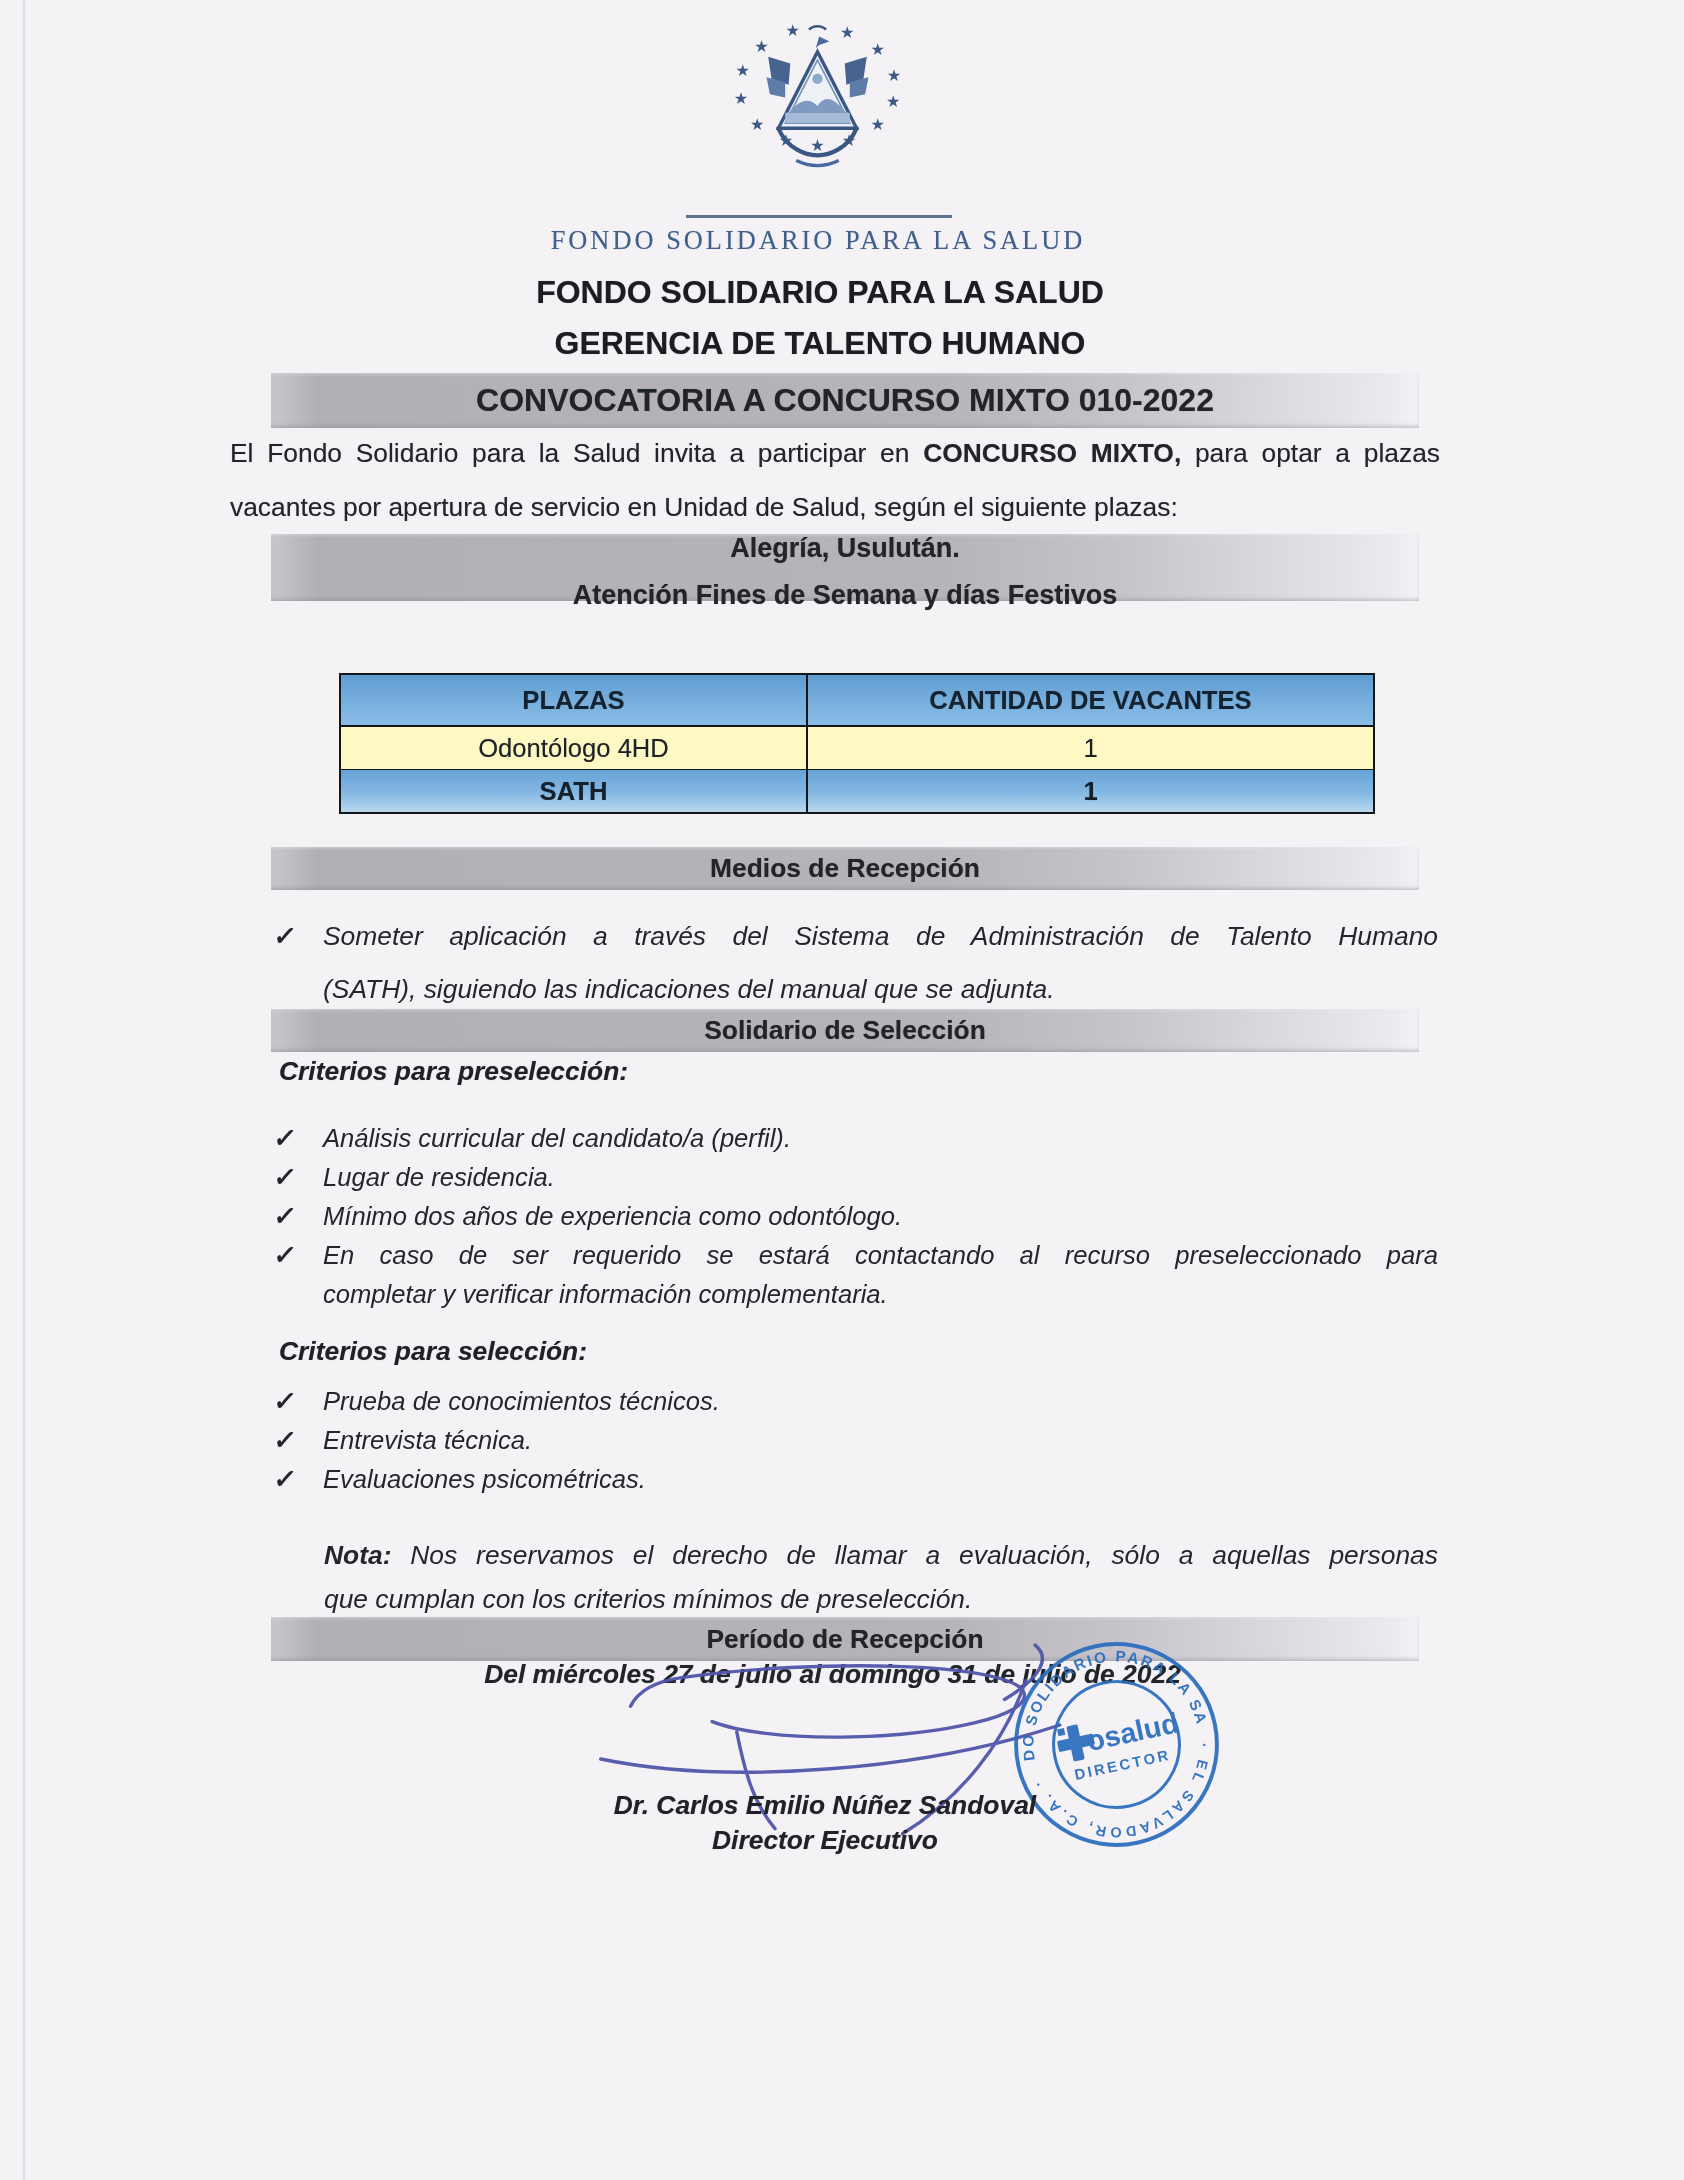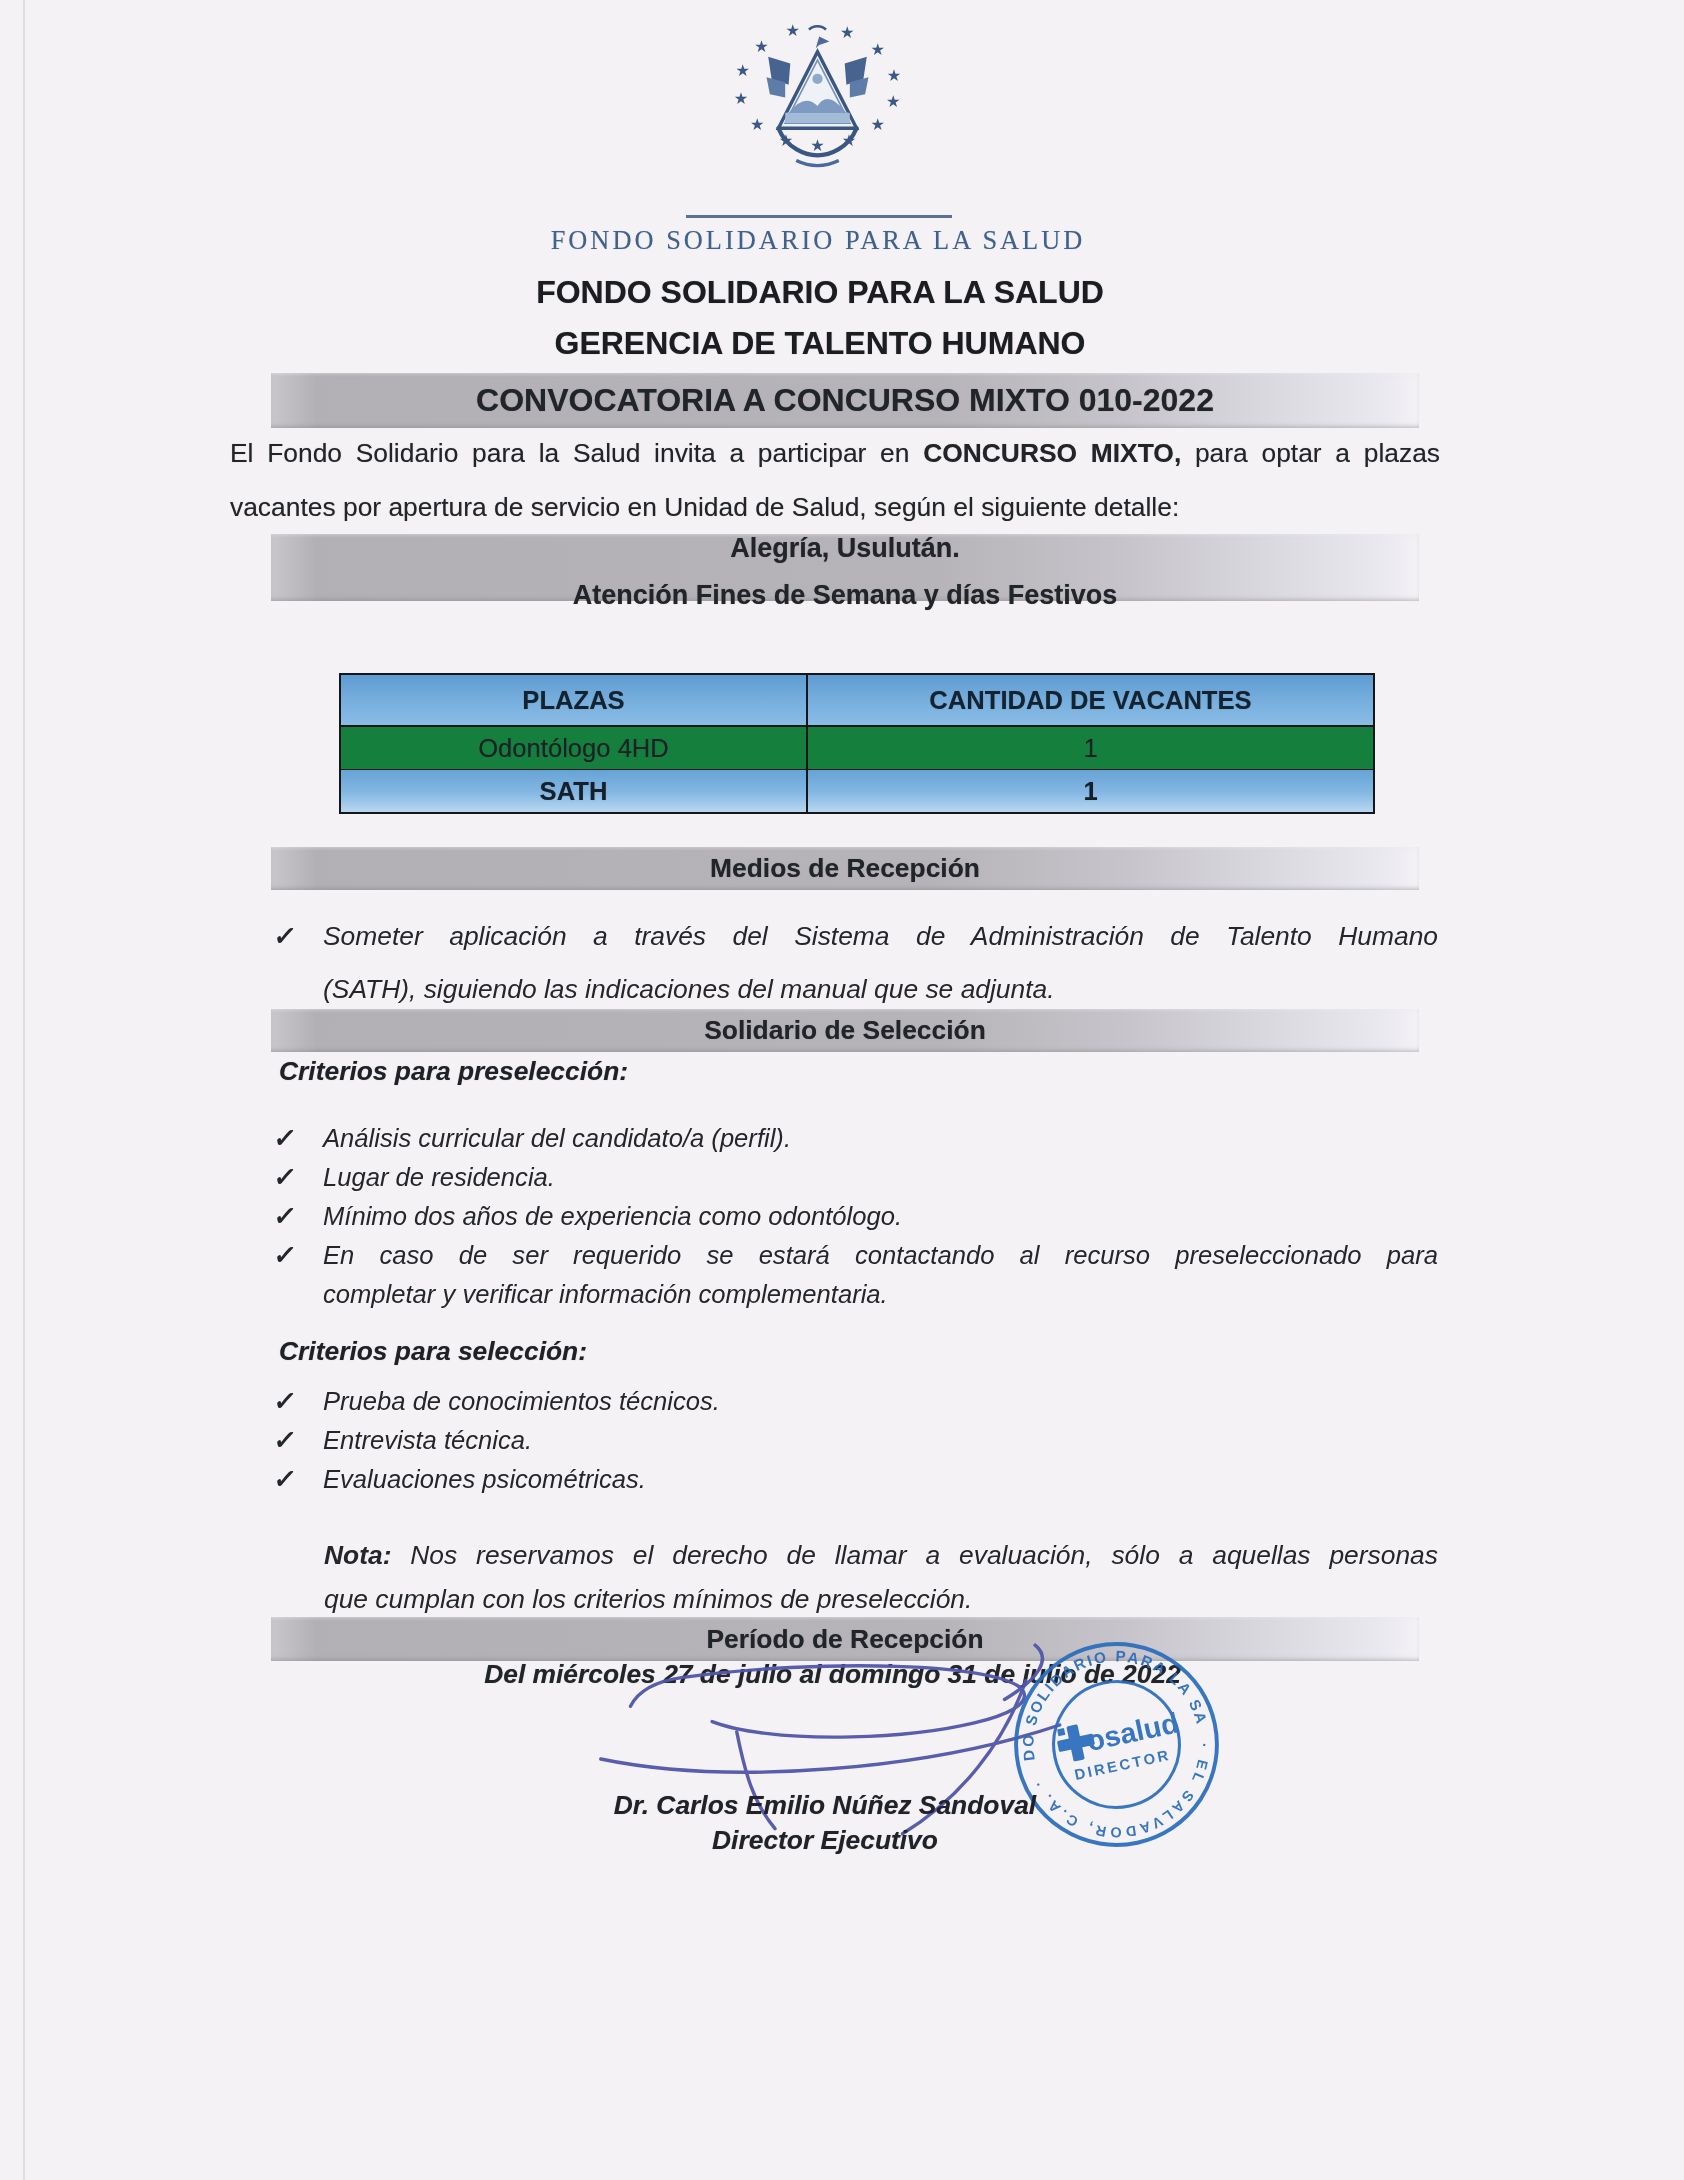--- a/index.html
+++ b/index.html
@@ -46,21 +46,21 @@
   .bar-location{top:534px;height:67px;flex-direction:column;justify-content:center;padding-top:9px;box-sizing:border-box;align-items:center;}
   .bar-location .bartext{font-size:27px;line-height:47px;}
   
   .doc-table{left:339px;top:673px;width:1032px;border:2.6px solid #141619;background:#fdfdfe;}
   .tr{display:grid;grid-template-columns:465px 1fr;}
   .cell{display:flex;align-items:center;justify-content:center;font-size:25.6px;color:#1d2026;
     text-shadow:0 0 0.9px rgba(25,30,40,.35);}
   .cell.c2{border-left:2.6px solid #141619;}
   .row-head .cell{height:50px;font-weight:bold;font-size:25.6px;color:#142330;
     background:linear-gradient(180deg,#5e9cd1 0%,#74acdc 45%,#8abde6 100%);}
-  .row-body .cell{height:42px;border-top:2.6px solid #141619;background:#15803d;}
+  .row-body .cell{height:42px;border-top:2.6px solid #141619;background:#fef9c3;}
   .row-total .cell{height:42px;border-top:1.7px solid #141619;font-weight:bold;color:#15202b;
     background:linear-gradient(180deg,#66a3d6 0%,#85b8e3 55%,#b9d8f0 100%);}
   
   .bar-medios{top:847px;height:43px;}
   .bar-criterios{top:1009px;height:43px;}
   .bar-periodo{top:1617px;height:44px;}
   
   .it{font-style:italic;}
   .check-glyph{
     position:absolute;left:0;top:0;font-style:normal;font-weight:bold;font-size:26.4px;color:#23262b;
@@ -136,21 +136,21 @@
 <div class="abs crest-caption">FONDO SOLIDARIO PARA LA SALUD</div>
 
 <div class="abs title-line t1">FONDO SOLIDARIO PARA LA SALUD</div>
 <div class="abs title-line t2">GERENCIA DE TALENTO HUMANO</div>
 <div class="abs graybar bar-convocatoria">
   <span class="bartext">CONVOCATORIA A CONCURSO MIXTO 010-2022</span>
 </div>
 
 <div class="abs intro">
   <div class="l1"><span>El Fondo Solidario para la Salud invita a participar en </span><b>CONCURSO MIXTO,</b><span> para optar a plazas</span></div>
-  <div class="l2">vacantes por apertura de servicio en Unidad de Salud, según el siguiente detalle:</div>
+  <div class="l2">vacantes por apertura de servicio en Unidad de Salud, según el siguiente plazas:</div>
 </div>
 
 <div class="abs graybar bar-location">
   <span class="bartext">Alegría, Usulután.</span>
   <span class="bartext">Atención Fines de Semana y días Festivos</span>
 </div>
 
 <div class="abs doc-table">
   <div class="tr row-head">
     <div class="cell c1">PLAZAS</div>

